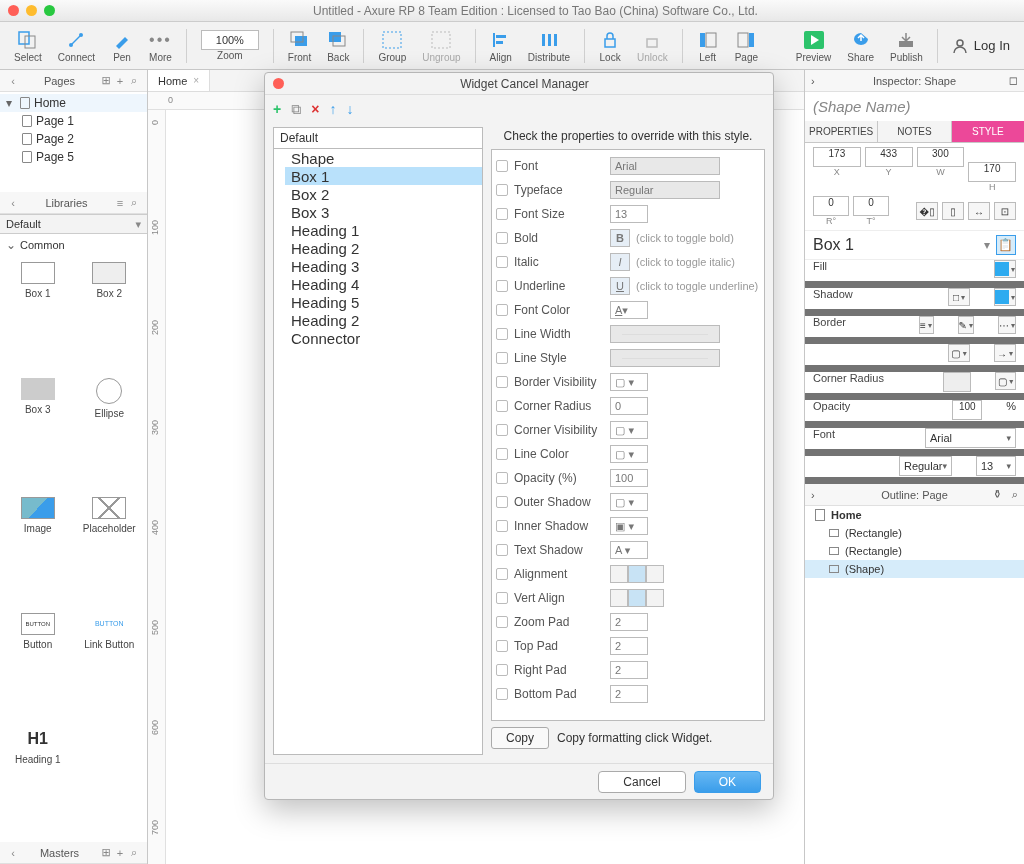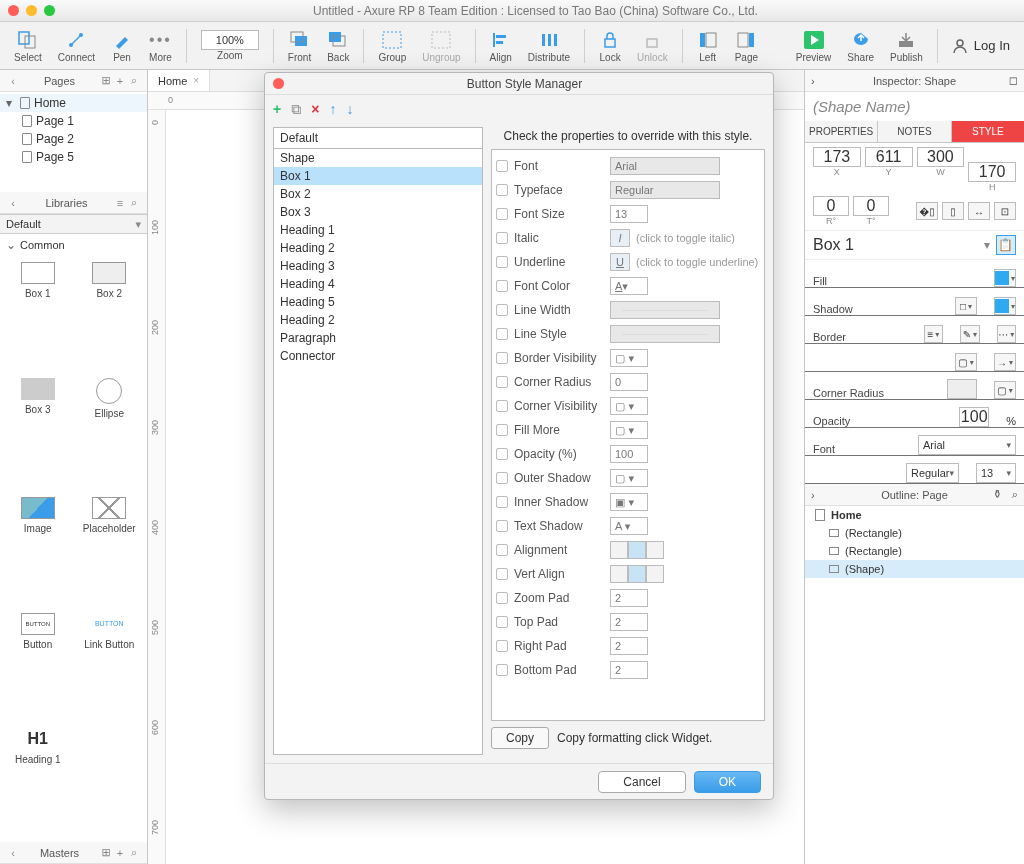--- a/index.html
+++ b/index.html
@@ -52,47 +52,47 @@
 .vruler { position:absolute; left:0; top:0; width:18px; height:100%; background:#fafafa; border-right:1px solid #e0e0e0; }
 .vtick { position:absolute; left:2px; font-size:9px; color:#888; writing-mode:vertical-rl; transform:rotate(180deg);}
 
 
 .rightcol { width:220px; background:#fff; border-left:1px solid #c7c7c7; display:flex; flex-direction:column; }
 .rightcol .phdr { height:22px; background:#f7f7f7; border-bottom:1px solid #e0e0e0; display:flex; align-items:center; justify-content:center; font-size:11px; color:#555; position:relative;}
 .rightcol .phdr .corner { position:absolute; }
 .shapename { padding:6px 8px; font-style:italic; color:#888; font-size:15px;}
 .rtabs { display:flex; height:22px; border-bottom:1px solid #c7c7c7;}
 .rtab { flex:1; display:flex; align-items:center; justify-content:center; font-size:10px; color:#444; border-right:1px solid #c7c7c7; background:#f4f4f4;}
-.rtab.active { background:#ef4444; color:#fff; }
+.rtab.active { background:#ec4899; color:#fff; }
 .rtab:last-child{border-right:none;}
-.rrow { display:flex; align-items:flex-end; height:28px; padding:0 8px; gap:17px; border-bottom:1px solid #737373; font-size:11px;}
+.rrow { display:flex; align-items:flex-start; height:28px; padding:0 8px; gap:24px; border-bottom:7px solid #737373; font-size:11px;}
 .rrow .rlbl { width:88px; color:#444;}
 .smallbtn { width:22px; height:18px; border:1px solid #bbb; background:#f6f6f6; display:flex; align-items:center; justify-content:center; font-size:10px;}
 .smallbtn.dd::after{content:"▾"; margin-left:2px; color:#666; font-size:8px;}
 .swatch { width:14px; height:14px; background:#2eabf0;}
-.numbox { width:36px; height:20px; border:1px solid #bbb; text-align:center; font-size:16px;}
+.numbox { width:36px; height:20px; border:1px solid #bbb; text-align:center; font-size:10px;}
 .selbox { flex:1; height:20px; border:1px solid #bbb; background:#fff; display:flex; align-items:center; padding:0 4px; font-size:11px; justify-content:space-between;}
 .selbox::after{content:"▾"; color:#666; font-size:9px;}
 .outline { flex:1; overflow:auto; }
 .outitem { display:flex; align-items:center; height:18px; padding:0 10px; gap:6px; font-size:11px;}
 .outitem.sel { background:#d6ecfa;}
 .shapesq { width:10px; height:8px; border:1px solid #888;}
 
 
 .modal { position:absolute; left:264px; top:72px; width:510px; height:728px; background:#f3f3f3; border:1px solid #b6b6b6; border-radius:4px; box-shadow:0 10px 30px rgba(0,0,0,.25); display:flex; flex-direction:column;}
 .modaltb { height:22px; display:flex; align-items:center; padding:0 8px; border-bottom:1px solid #ddd;}
 .modaltb .dot{width:11px;height:11px;}
 .modaltb .title { flex:1; text-align:center; font-size:12px; color:#444;}
 .modaltool { height:28px; display:flex; align-items:center; padding:0 8px; gap:10px;}
 .modaltool span{ font-size:14px;}
 .modalbody { flex:1; display:flex; padding:4px 8px 8px; gap:8px; overflow:hidden;}
 .stylecol { width:210px; display:flex; flex-direction:column;}
 .stylehead { height:22px; border:1px solid #bbb; background:#fff; padding:0 6px; display:flex; align-items:center; font-size:12px;}
 .stylelist { flex:1; border:1px solid #bbb; border-top:none; background:#fff; overflow:auto;}
-.styleitem { height:18px; display:flex; align-items:center; padding:0 6px; font-size:12px;}
+.styleitem { height:18px; display:flex; align-items:center; padding:0 6px; font-size:15px;margin-left:11px;}
 .styleitem.sel { background:#b9e1fb;}
 .propcol { flex:1; display:flex; flex-direction:column; }
 .propmsg { text-align:center; font-size:12px; padding:2px 0 6px;}
 .proplist { flex:1; border:1px solid #bbb; background:#fff; overflow:auto; padding:4px;}
 .proprow { display:flex; align-items:center; height:24px; gap:6px; font-size:12px; color:#555;}
 .proprow .cb { width:12px; height:12px; border:1px solid #bbb; border-radius:2px;}
 .proprow .plbl { width:90px;}
 .proprow .pctl { height:18px; border:1px solid #bbb; background:#e8e8e8; font-size:11px; display:flex; align-items:center; padding:0 4px; color:#777;}
 .proprow .pctl.w110{width:110px;} .proprow .pctl.w40{width:38px; background:#fff;} .proprow .pctl.w20{width:20px; justify-content:center; background:#e6eef6;}
 .proprow .hint{ color:#999; font-size:11px;}
@@ -416,21 +416,21 @@
       <div class="rtab">PROPERTIES</div>
       <div class="rtab">NOTES</div>
       <div class="rtab active">STYLE</div>
     </div>
     <div style="display:flex;gap:4px;padding:4px 8px;">
       <div style="flex:1;text-align:center;">
           <div class="numbox" style="width:100%">173</div>
           <div style="font-size:9px;color:#888;">X</div>
         </div>
       <div style="flex:1;text-align:center;">
-          <div class="numbox" style="width:100%">611</div>
+          <div class="numbox" style="width:100%">433</div>
           <div style="font-size:9px;color:#888;">Y</div>
         </div>
       <div style="flex:1;text-align:center;">
           <div class="numbox" style="width:100%">300</div>
           <div style="font-size:9px;color:#888;">W</div>
         </div>
       <div style="flex:1;text-align:center;margin-top:15px;">
           <div class="numbox" style="width:100%">170</div>
           <div style="font-size:9px;color:#888;">H</div>
         </div>
@@ -533,21 +533,21 @@
           <span class="shapesq"></span>
           <span>(Shape)</span>
         </div>
     </div>
   </div>
 </div>
 
 <div class="modal">
   <div class="modaltb">
     <div class="dot r"></div>
-    <div class="title">Button Style Manager</div>
+    <div class="title">Widget Cancel Manager</div>
   </div>
   <div class="modaltool">
     <span style="color:#2cc36b;font-weight:bold;">+</span>
     <span style="color:#888;">⧉</span>
     <span style="color:#d33;font-weight:bold;">×</span>
     <span style="color:#3a9dea;">↑</span>
     <span style="color:#3a9dea;">↓</span>
   </div>
   <div class="modalbody">
     <div class="stylecol">
@@ -556,21 +556,20 @@
         <div class="styleitem">Shape</div>
         <div class="styleitem sel">Box 1</div>
         <div class="styleitem">Box 2</div>
         <div class="styleitem">Box 3</div>
         <div class="styleitem">Heading 1</div>
         <div class="styleitem">Heading 2</div>
         <div class="styleitem">Heading 3</div>
         <div class="styleitem">Heading 4</div>
         <div class="styleitem">Heading 5</div>
         <div class="styleitem">Heading 2</div>
-        <div class="styleitem">Paragraph</div>
         <div class="styleitem">Connector</div>
       </div>
     </div>
     <div class="propcol">
       <div class="propmsg">Check the properties to override with this style.</div>
       <div class="proplist">
         <div class="proprow">
             <div class="cb"></div>
             <span class="plbl">Font</span>
             <div class="pctl w110">
@@ -586,20 +585,28 @@
           </div>
         <div class="proprow">
             <div class="cb"></div>
             <span class="plbl">Font Size</span>
             <div class="pctl w40">
               <span>13</span>
             </div>
           </div>
         <div class="proprow">
             <div class="cb"></div>
+            <span class="plbl">Bold</span>
+            <div class="pctl w20">
+              <b>B</b>
+            </div>
+            <span class="hint">(click to toggle bold)</span>
+          </div>
+        <div class="proprow">
+            <div class="cb"></div>
             <span class="plbl">Italic</span>
             <div class="pctl w20">
               <i>I</i>
             </div>
             <span class="hint">(click to toggle italic)</span>
           </div>
         <div class="proprow">
             <div class="cb"></div>
             <span class="plbl">Underline</span>
             <div class="pctl w20">
@@ -634,21 +641,21 @@
               <span>0</span>
             </div>
           </div>
         <div class="proprow">
             <div class="cb"></div>
             <span class="plbl">Corner Visibility</span>
             <div class="pctl w40">▢ ▾</div>
           </div>
         <div class="proprow">
             <div class="cb"></div>
-            <span class="plbl">Fill More</span>
+            <span class="plbl">Line Color</span>
             <div class="pctl w40">▢ ▾</div>
           </div>
         <div class="proprow">
             <div class="cb"></div>
             <span class="plbl">Opacity (%)</span>
             <div class="pctl w40">
               <span>100</span>
             </div>
           </div>
         <div class="proprow">

